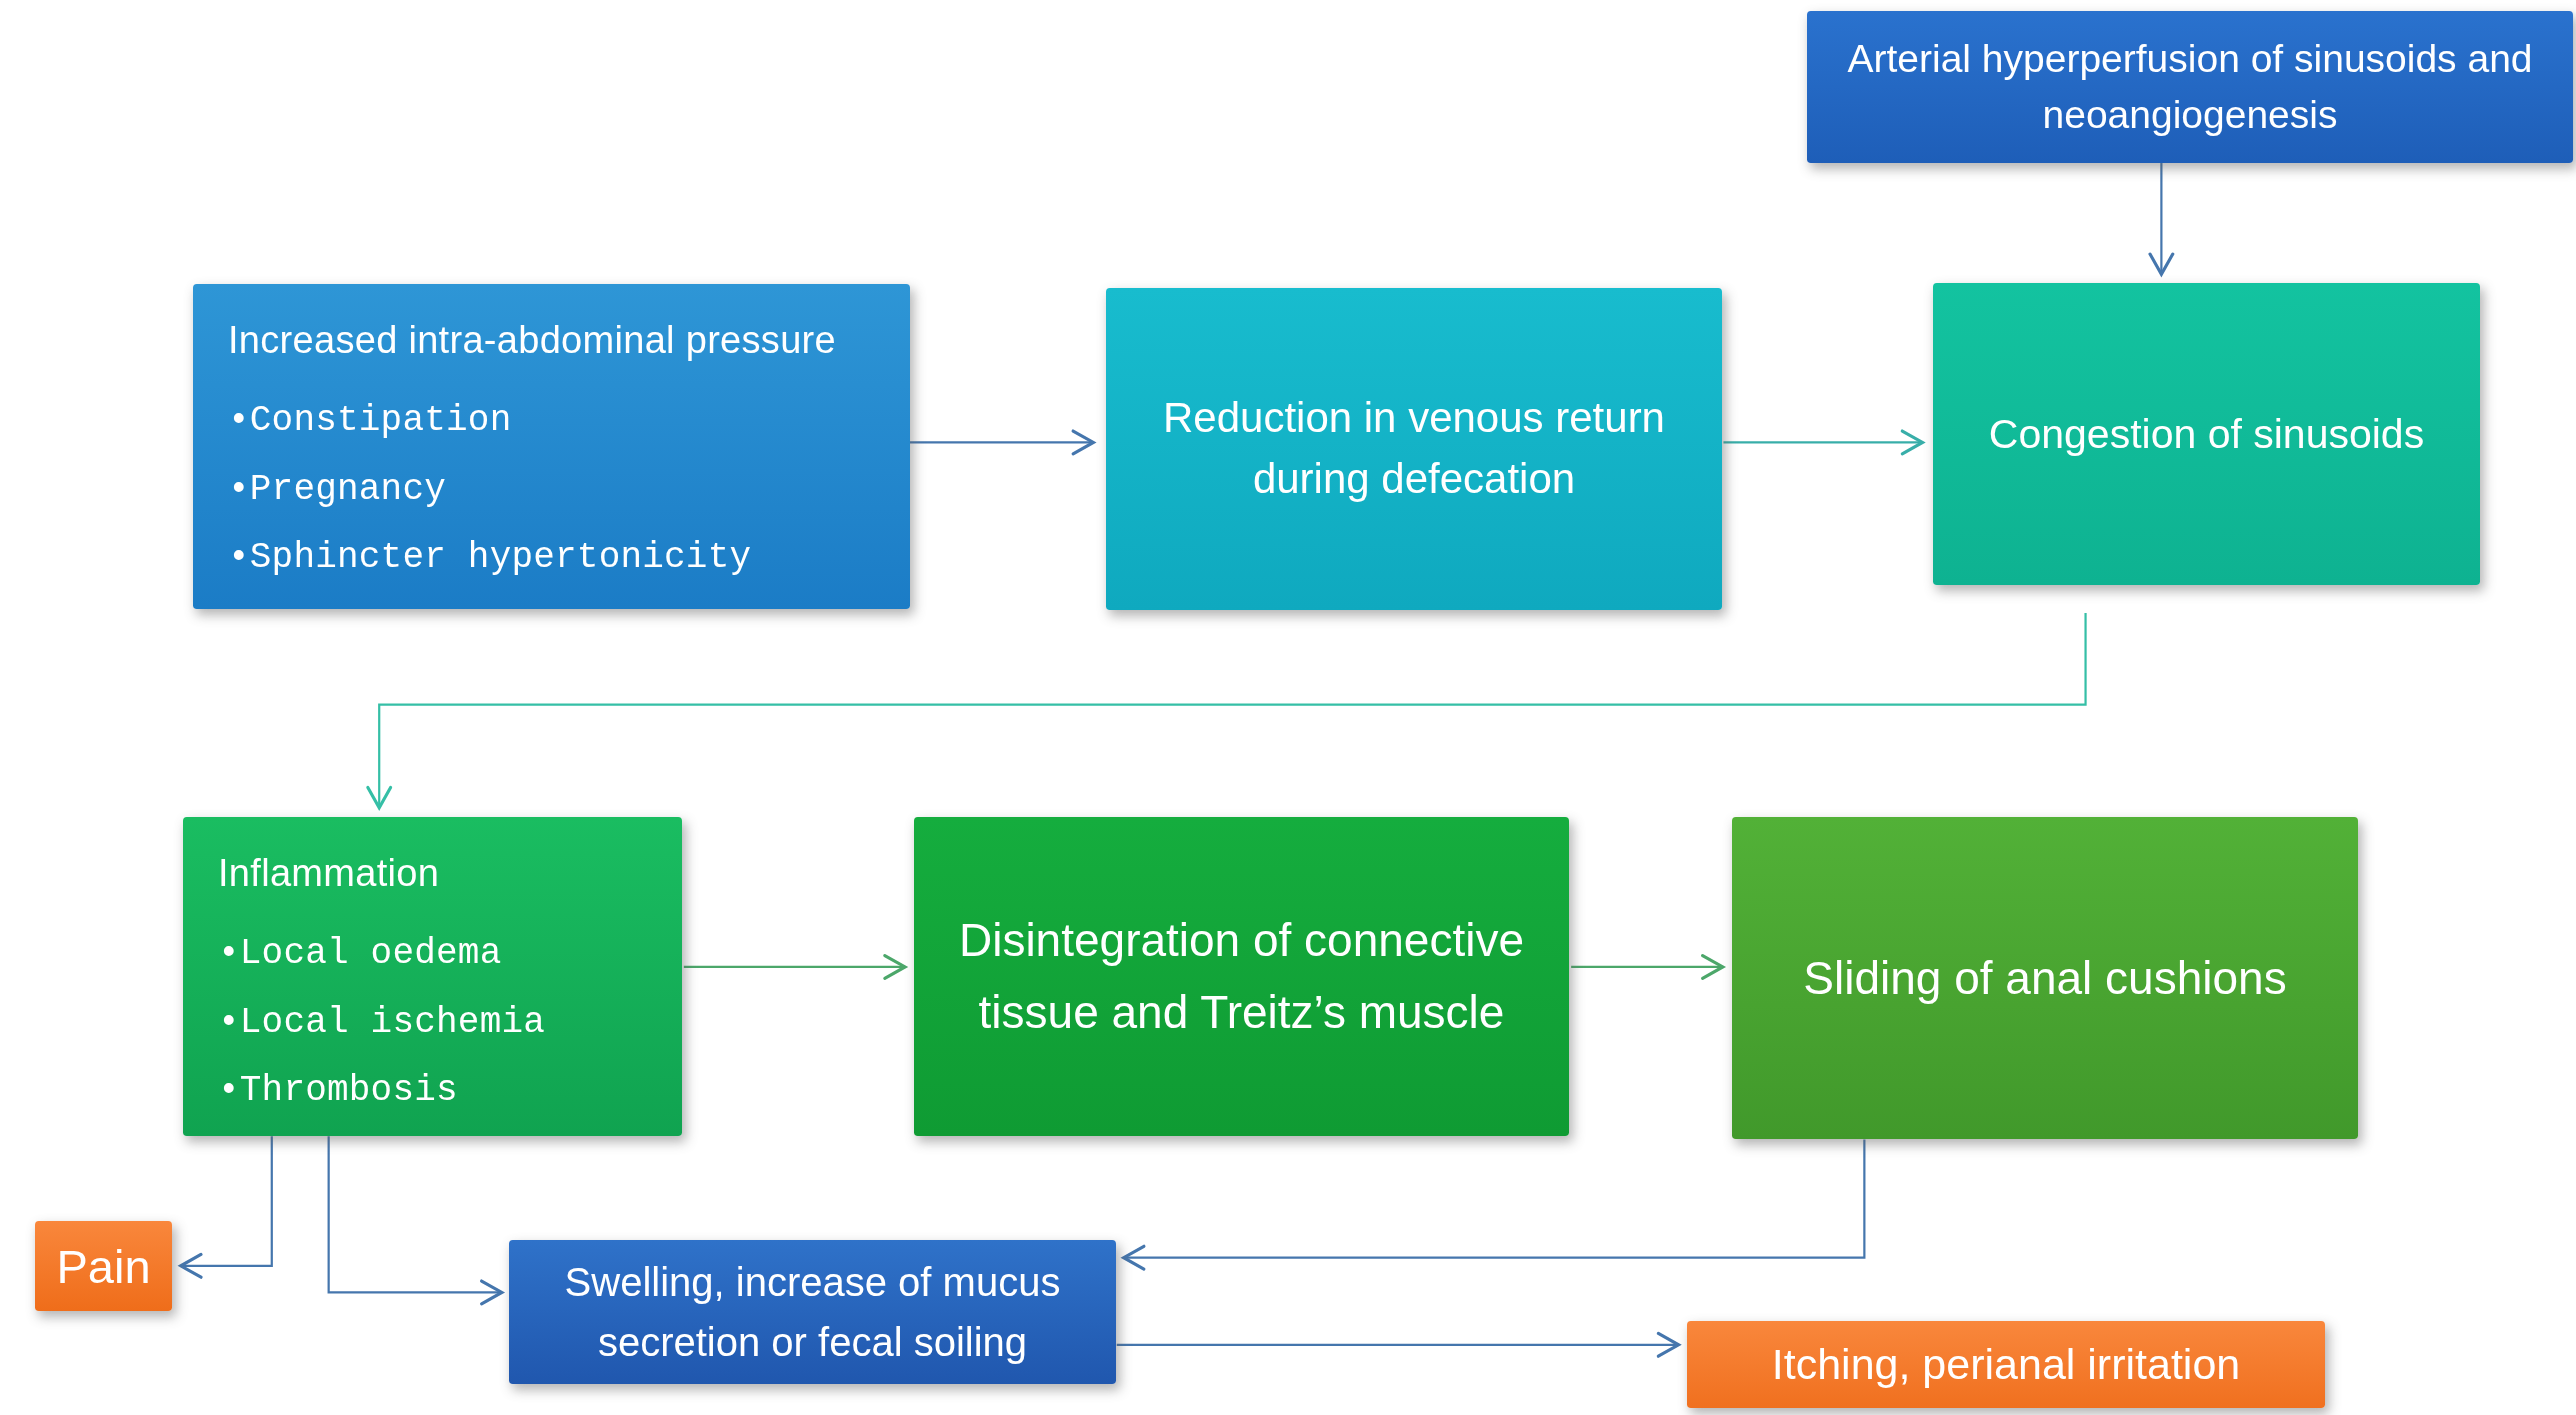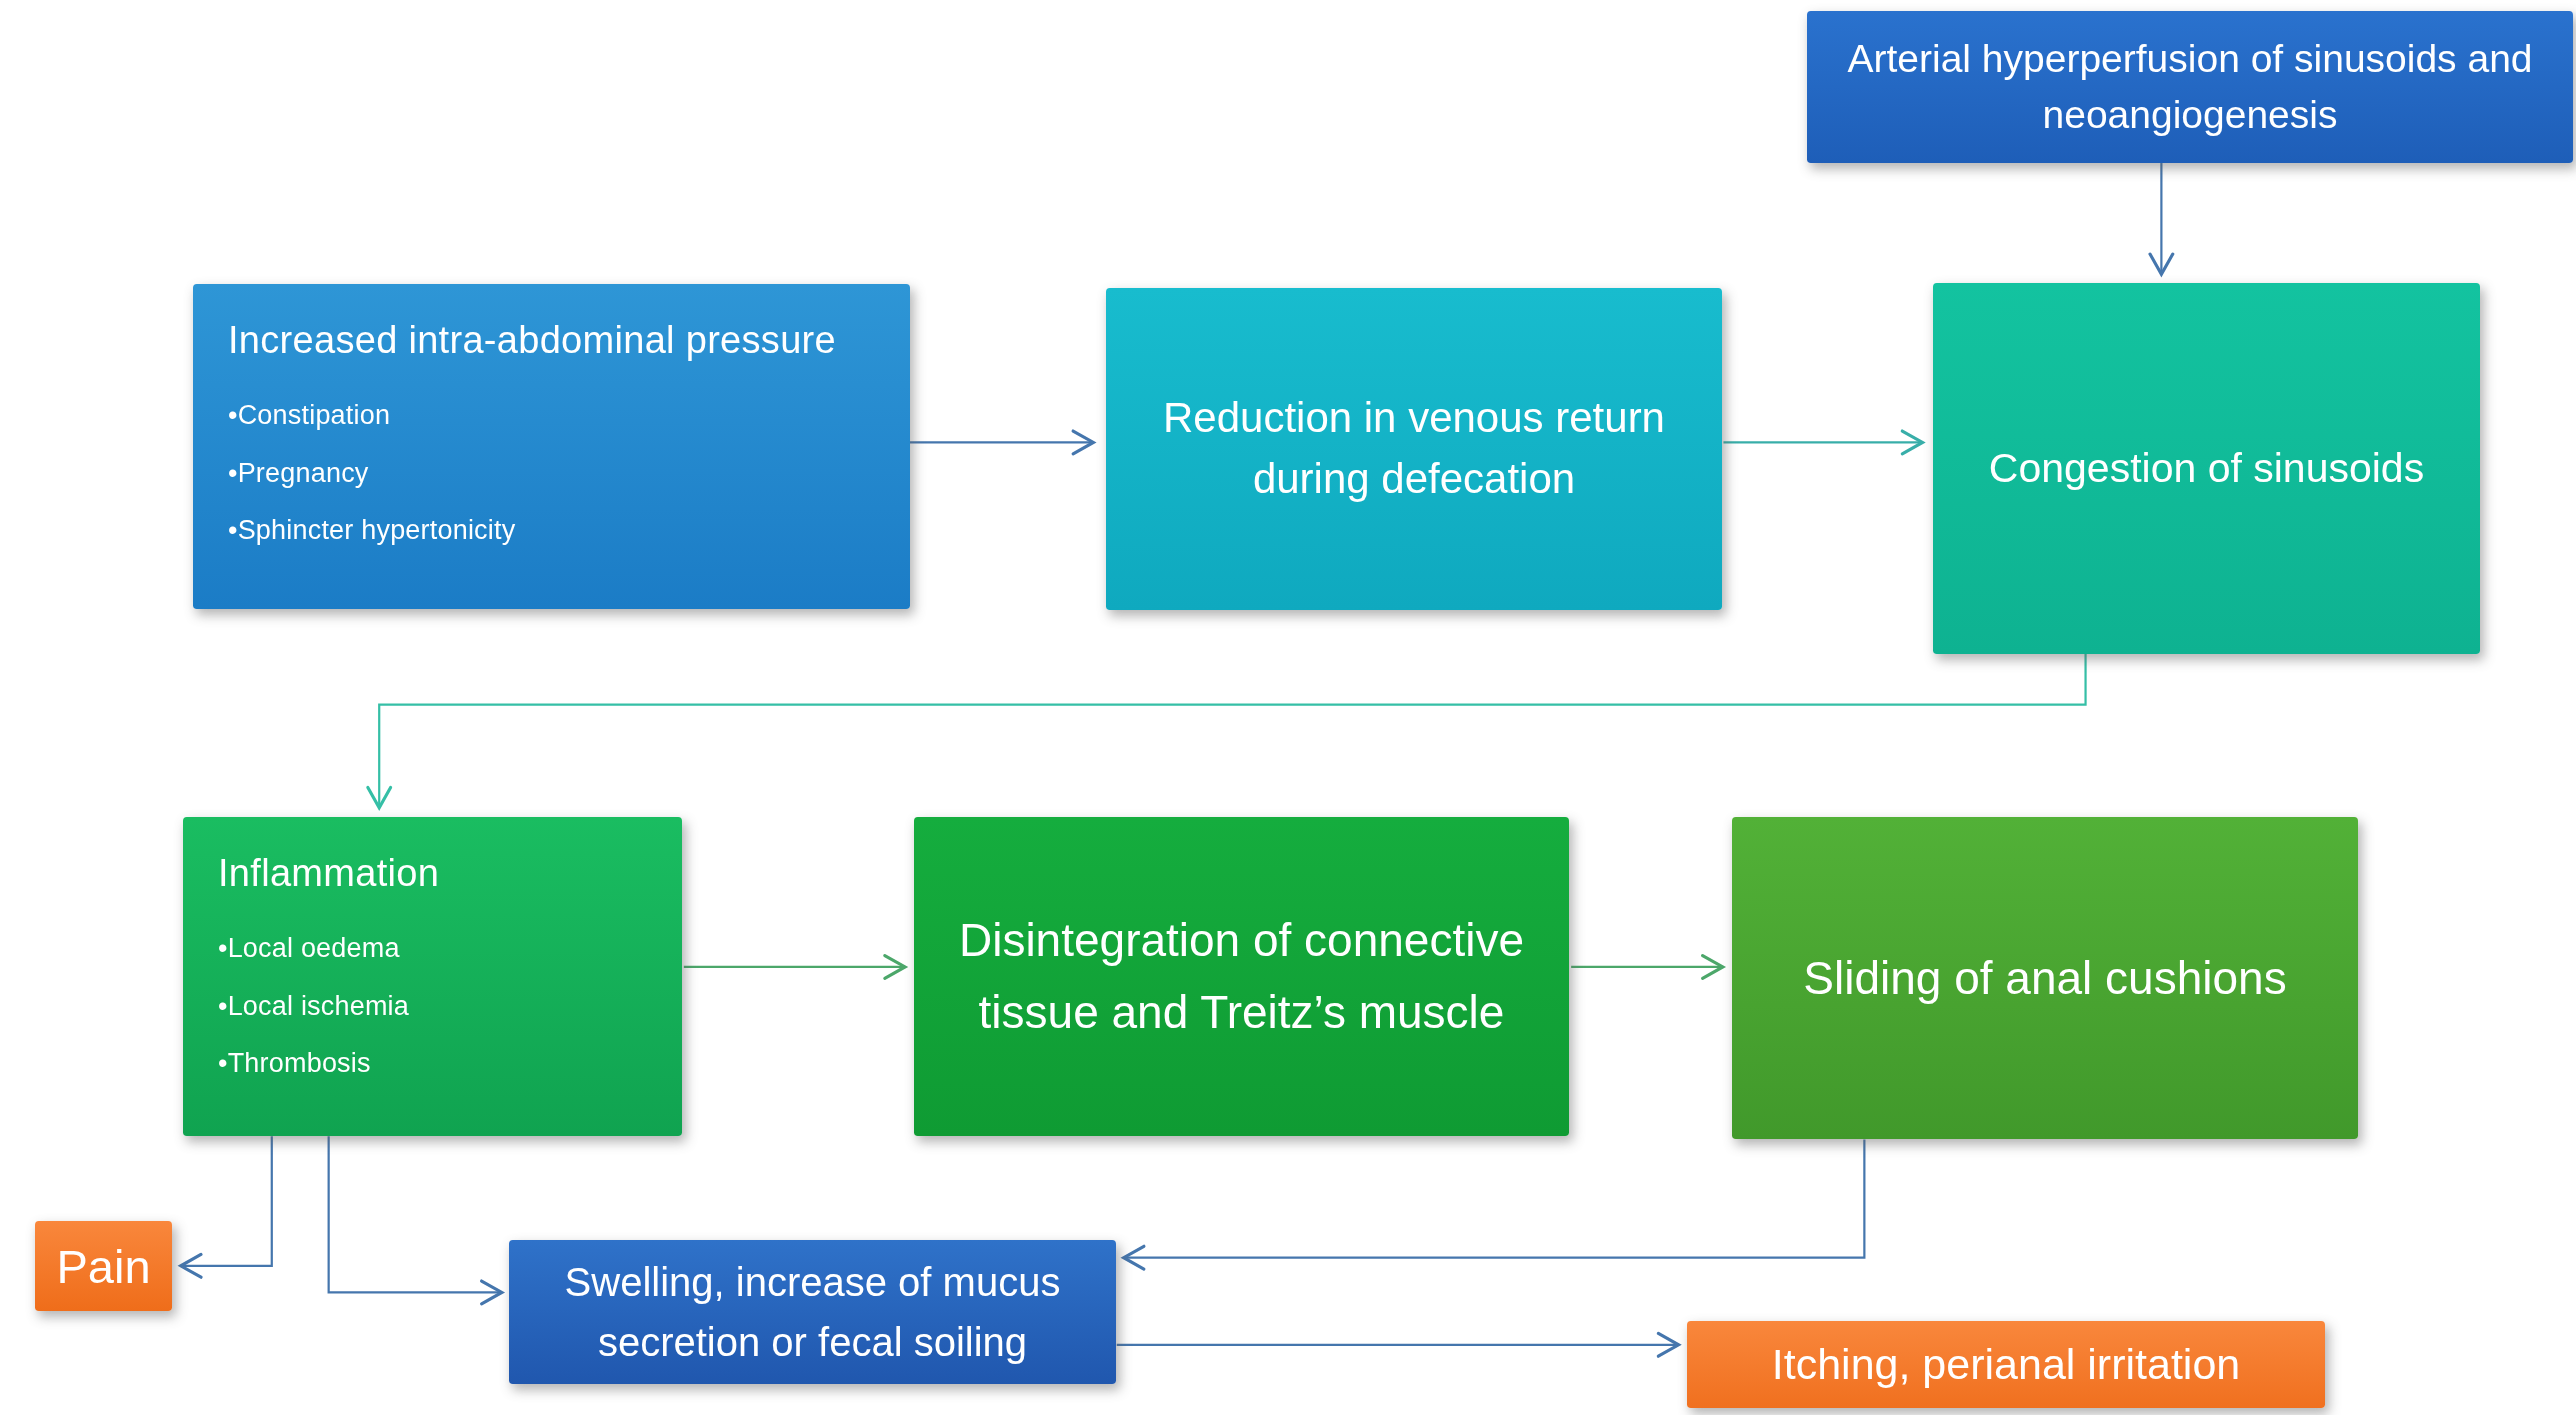--- a/index.html
+++ b/index.html
@@ -51,24 +51,25 @@
     line-height: 1.38;
     font-weight: 400;
     letter-spacing: 0.3px;
   }
   .nlist {
     list-style: none;
     margin: 33px 0 0 0;
     padding: 0;
   }
   .nlist li {
-    font-size: 27px;
+    font-size: 36px;
     line-height: 1.2;
     margin: 0 0 25px 0;
     letter-spacing: 0.2px;
+    font-family: Liberation Mono, monospace;
   }
   
   .fs-arterial   { font-size: 39px; line-height: 1.45; }
   .fs-reduction  { font-size: 42px; line-height: 1.45; }
   .fs-congestion { font-size: 41px; }
   .fs-disint     { font-size: 46px; line-height: 1.55; }
   .fs-sliding    { font-size: 46px; }
   .fs-pain       { font-size: 47px; }
   .fs-swelling   { font-size: 40px; line-height: 1.5; }
   .fs-itching    { font-size: 43px; }
@@ -125,21 +126,21 @@
       <li>•Constipation</li>
       <li>•Pregnancy</li>
       <li>•Sphincter hypertonicity</li>
     </ul>
   </div>
 
   <div class="node centered" style="left: 1106px; top: 288px; width: 616px; height: 322px; padding: 19px 22px; background: linear-gradient(rgb(24, 188, 206), rgb(15, 169, 191));">
     <div class="clabel fs-reduction">Reduction in venous return during defecation</div>
   </div>
 
-  <div class="node centered" style="left: 1933px; top: 283px; width: 547px; height: 371px; padding: 6.3px 17.7px; background: linear-gradient(rgb(19, 195, 160), rgb(14, 178, 145));">
+  <div class="node centered" style="left: 1933px; top: 283px; width: 547px; height: 302px; padding: 6.3px 17.7px; background: linear-gradient(rgb(19, 195, 160), rgb(14, 178, 145));">
     <div class="clabel fs-congestion">Congestion of sinusoids</div>
   </div>
 
   <div class="node centered" style="left: 914px; top: 817px; width: 655px; height: 319px; padding: 6.3px 25px; background: linear-gradient(rgb(21, 173, 62), rgb(15, 155, 51));">
     <div class="clabel fs-disint">Disintegration of connective tissue and Treitz’s muscle</div>
   </div>
 
   <div class="node pad-node" style="left: 183px; top: 817px; width: 499px; height: 319px; background: linear-gradient(rgb(26, 189, 97), rgb(16, 163, 80));">
     <div class="ntitle">Inflammation</div>
     <ul class="nlist">

